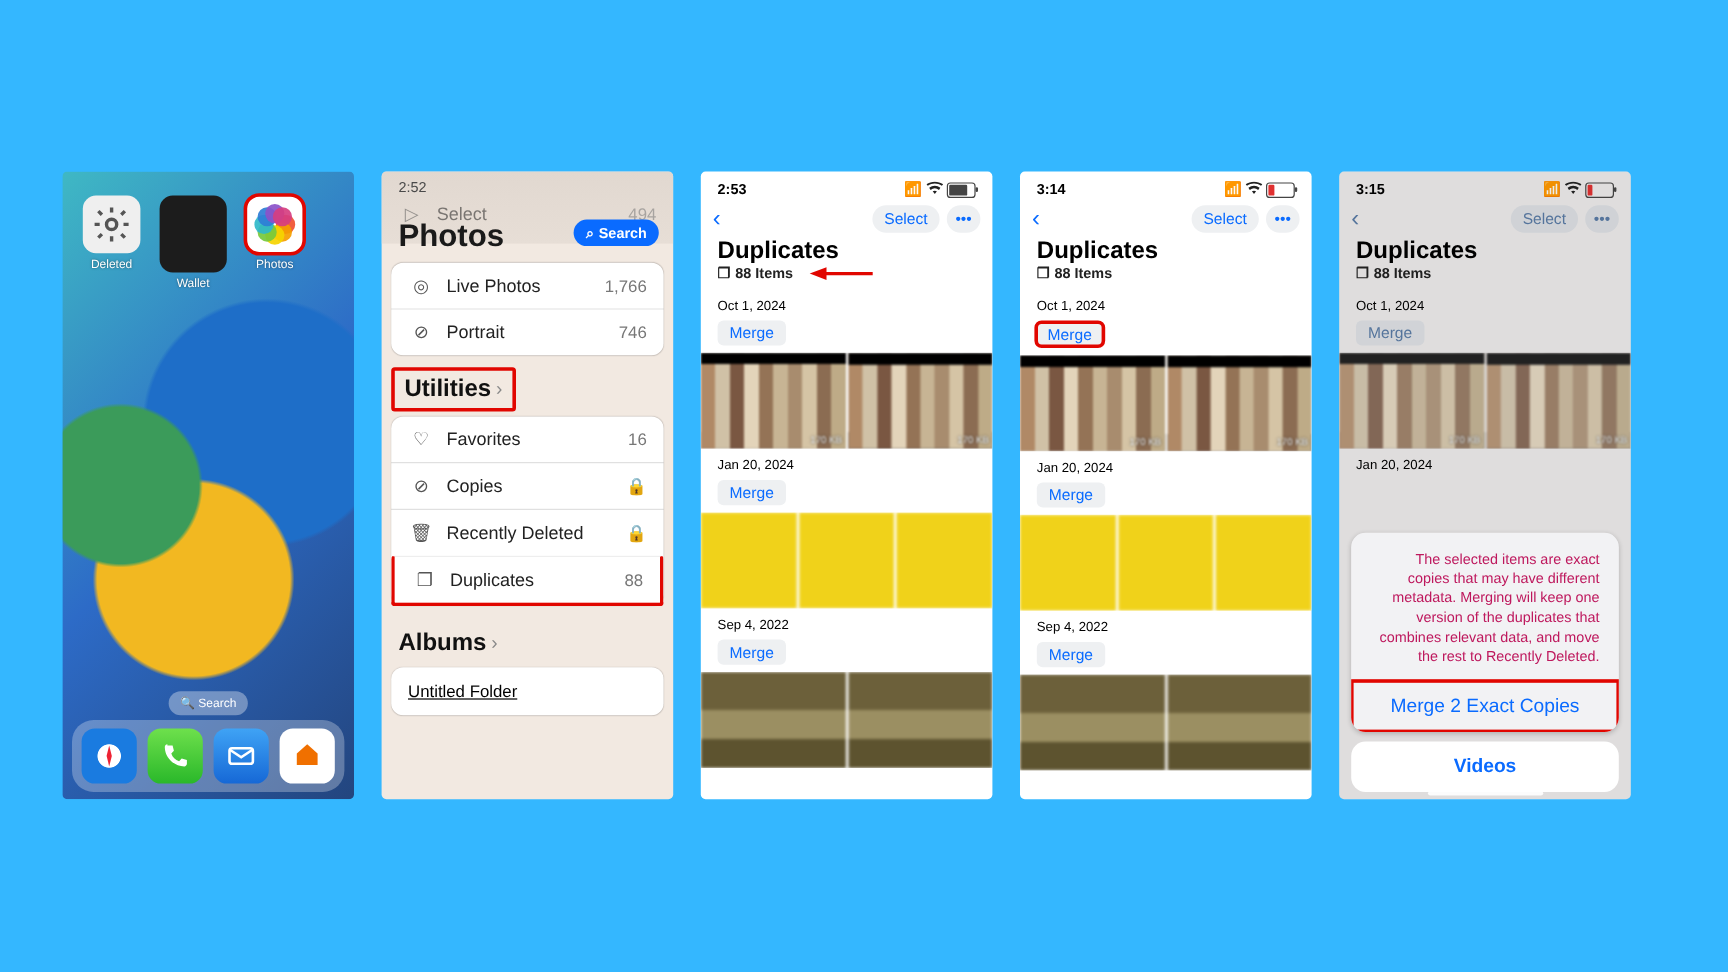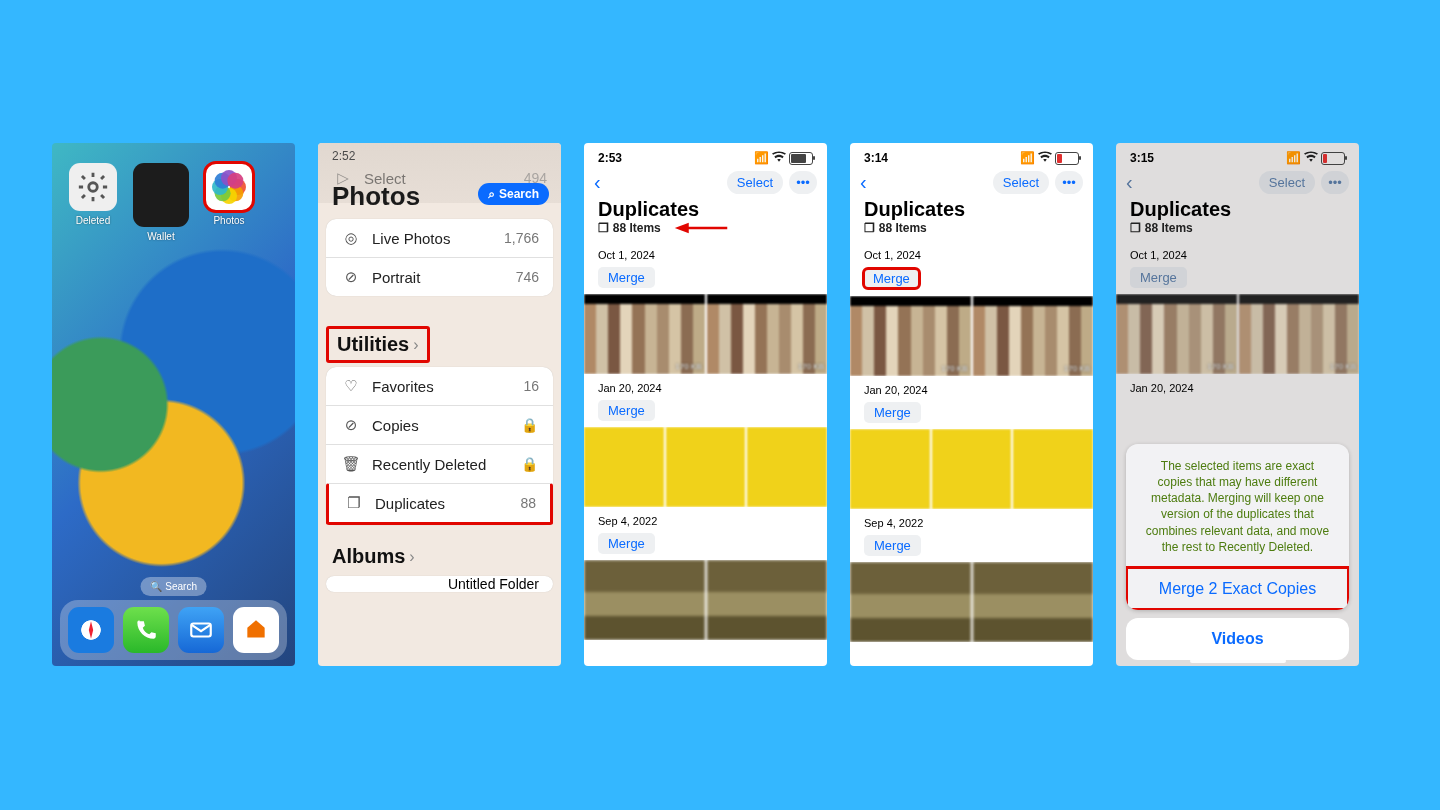--- a/index.html
+++ b/index.html
@@ -207,21 +207,21 @@
 }
 .sheet {
   position:absolute; left:10px; right:10px; bottom:6px;
 }
 .sheet-card {
   background:rgba(242,242,245,.96);
   border-radius:12px; overflow:hidden;
   box-shadow:0 1px 4px rgba(0,0,0,.2);
 }
 .sheet-text {
-  padding:14px 16px 12px; font-size:12px; color:#4d7c0f; text-align:center;
+  padding:14px 16px 12px; font-size:12px; color:#be185d; text-align:right;
   line-height:1.35;
 }
 .sheet-btn-big {
   border-top:1px solid rgba(0,0,0,.12);
   padding:12px; text-align:center; font-size:16px; color:#0a6bff;
 }
 .sheet-cancel {
   margin-top:8px; background:#fff; border-radius:12px;
   padding:12px; text-align:center; font-size:16px; font-weight:600; color:#0a6bff;
 }
@@ -326,21 +326,21 @@
         <span class="ri-count">1,766</span>
       </div>
       <div class="row-item">
         <span class="ri-icon">⊘</span>
         <span>Portrait</span>
         <span class="ri-count">746</span>
       </div>
     </div>
 
     <div style="margin:10px 8px 4px;">
-      <span class="sec-head hl-box" style="display:inline-flex; padding:4px 8px;margin-top:20px;">
+      <span class="sec-head hl-box" style="display:inline-flex; padding:4px 8px;">
         <span>Utilities</span>
         <span class="sec-chev">›</span>
       </span>
     </div>
 
     <div class="card">
       <div class="row-item">
         <span class="ri-icon">♡</span>
         <span>Favorites</span>
         <span class="ri-count">16</span>
@@ -359,21 +359,21 @@
         <span class="ri-icon">❐</span>
         <span>Duplicates</span>
         <span class="ri-count">88</span>
       </div>
     </div>
 
     <div class="sec-head" style="margin-top:10px;">
       <span>Albums</span>
       <span class="sec-chev">›</span>
     </div>
-    <div class="card" style="padding:0 14px; text-align:right;">
+    <div class="card" style="padding:12px 14px; text-decoration:underline;">
       <span>Untitled Folder</span>
     </div>
   </div>
 </div>
 
 <div class="phone">
   <div class="dup-status">
     <span>2:53</span>
     <span class="status-right">
       <span>📶</span>

